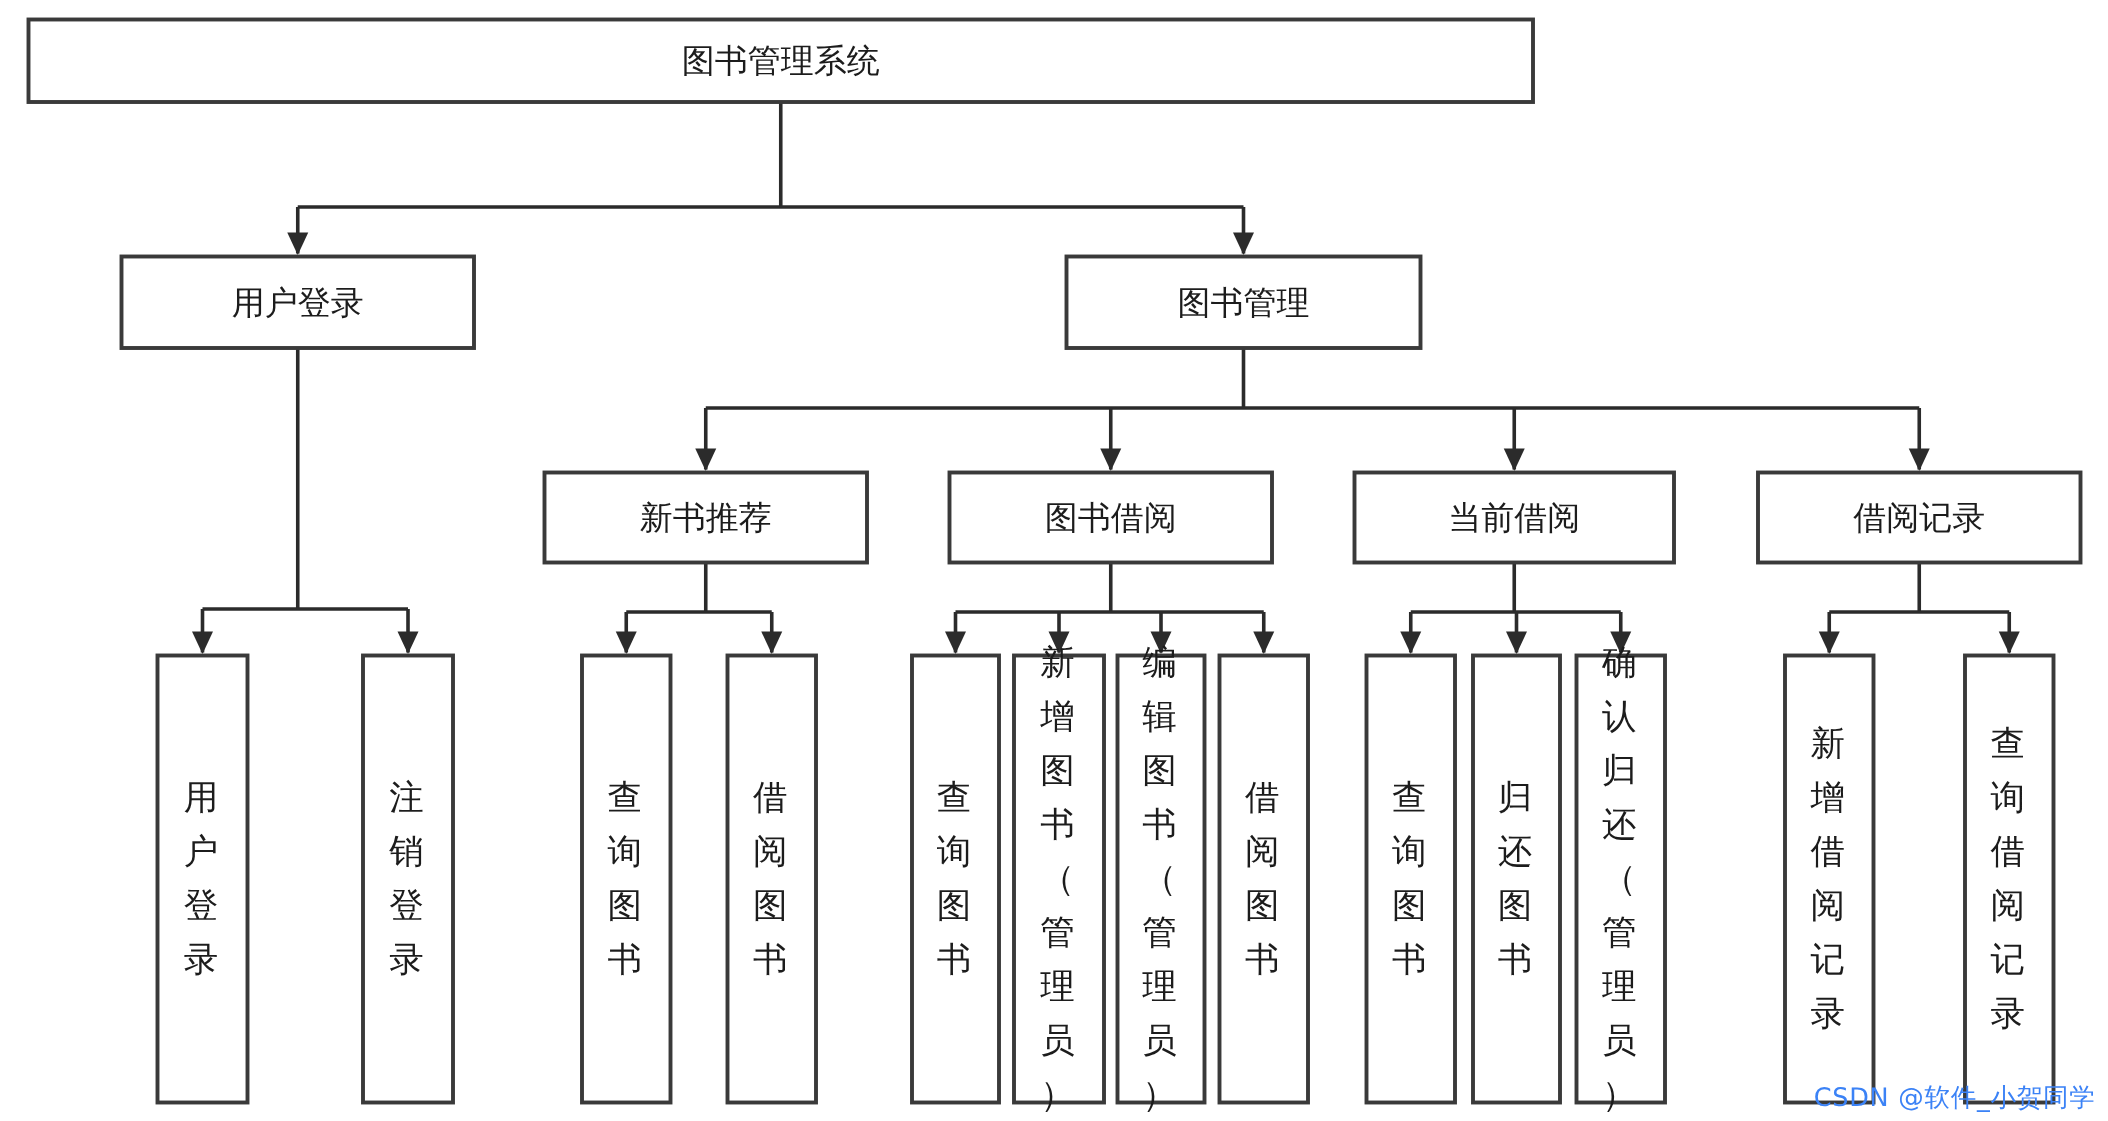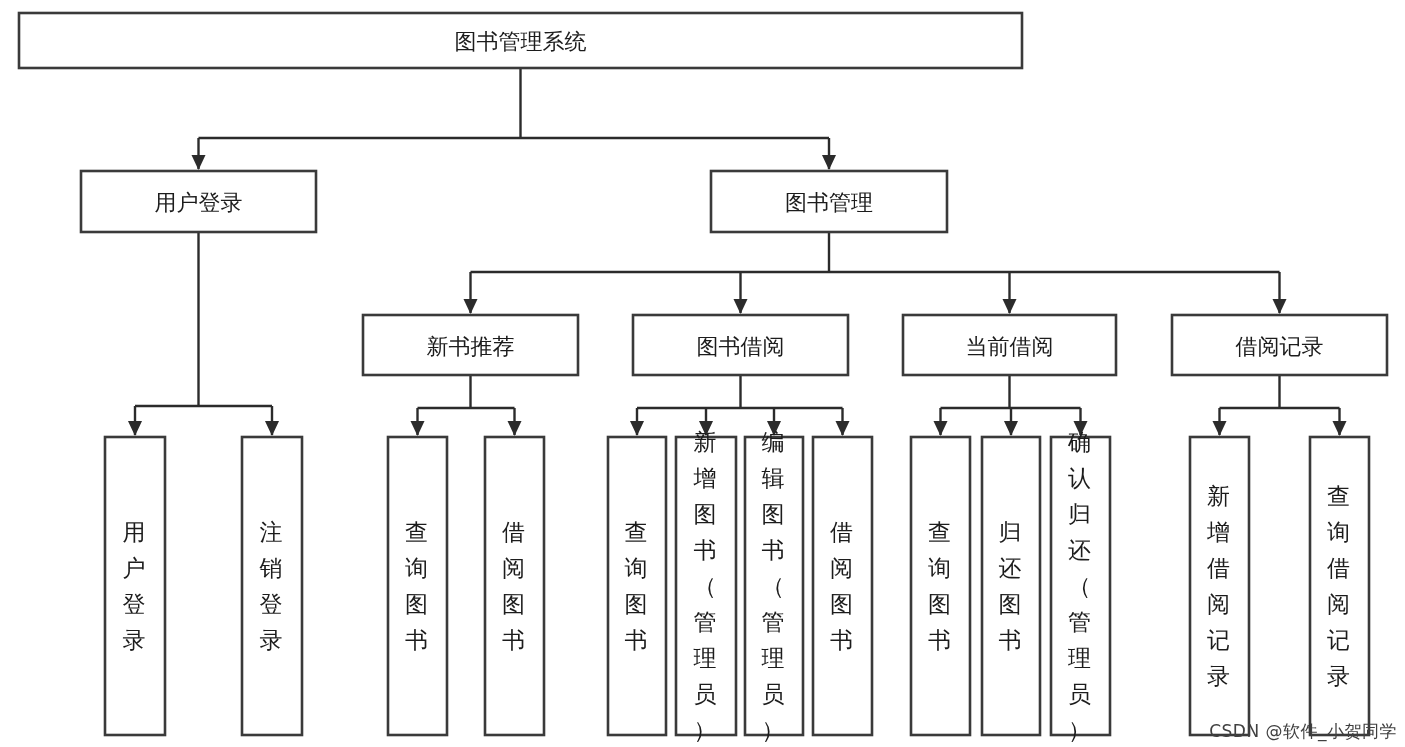--- a/index.html
+++ b/index.html
@@ -24,21 +24,21 @@
   .node-label-vert{
     fill:#1c1c1c;
     font-family:"DejaVu Sans","Liberation Sans",sans-serif;
     font-size:23px;
     text-anchor:middle;
     letter-spacing:2px;
   }
   .watermark{
     position:absolute;
     right:8px;bottom:4px;
-    color:#404040;
+    color:#3b82f6;
     font-size:17px;
     font-family:"DejaVu Sans","Liberation Sans",sans-serif;
     letter-spacing:0.5px;
     user-select:none;
     pointer-events:none;
   }
 </style>
 </head>
 <body>
 

